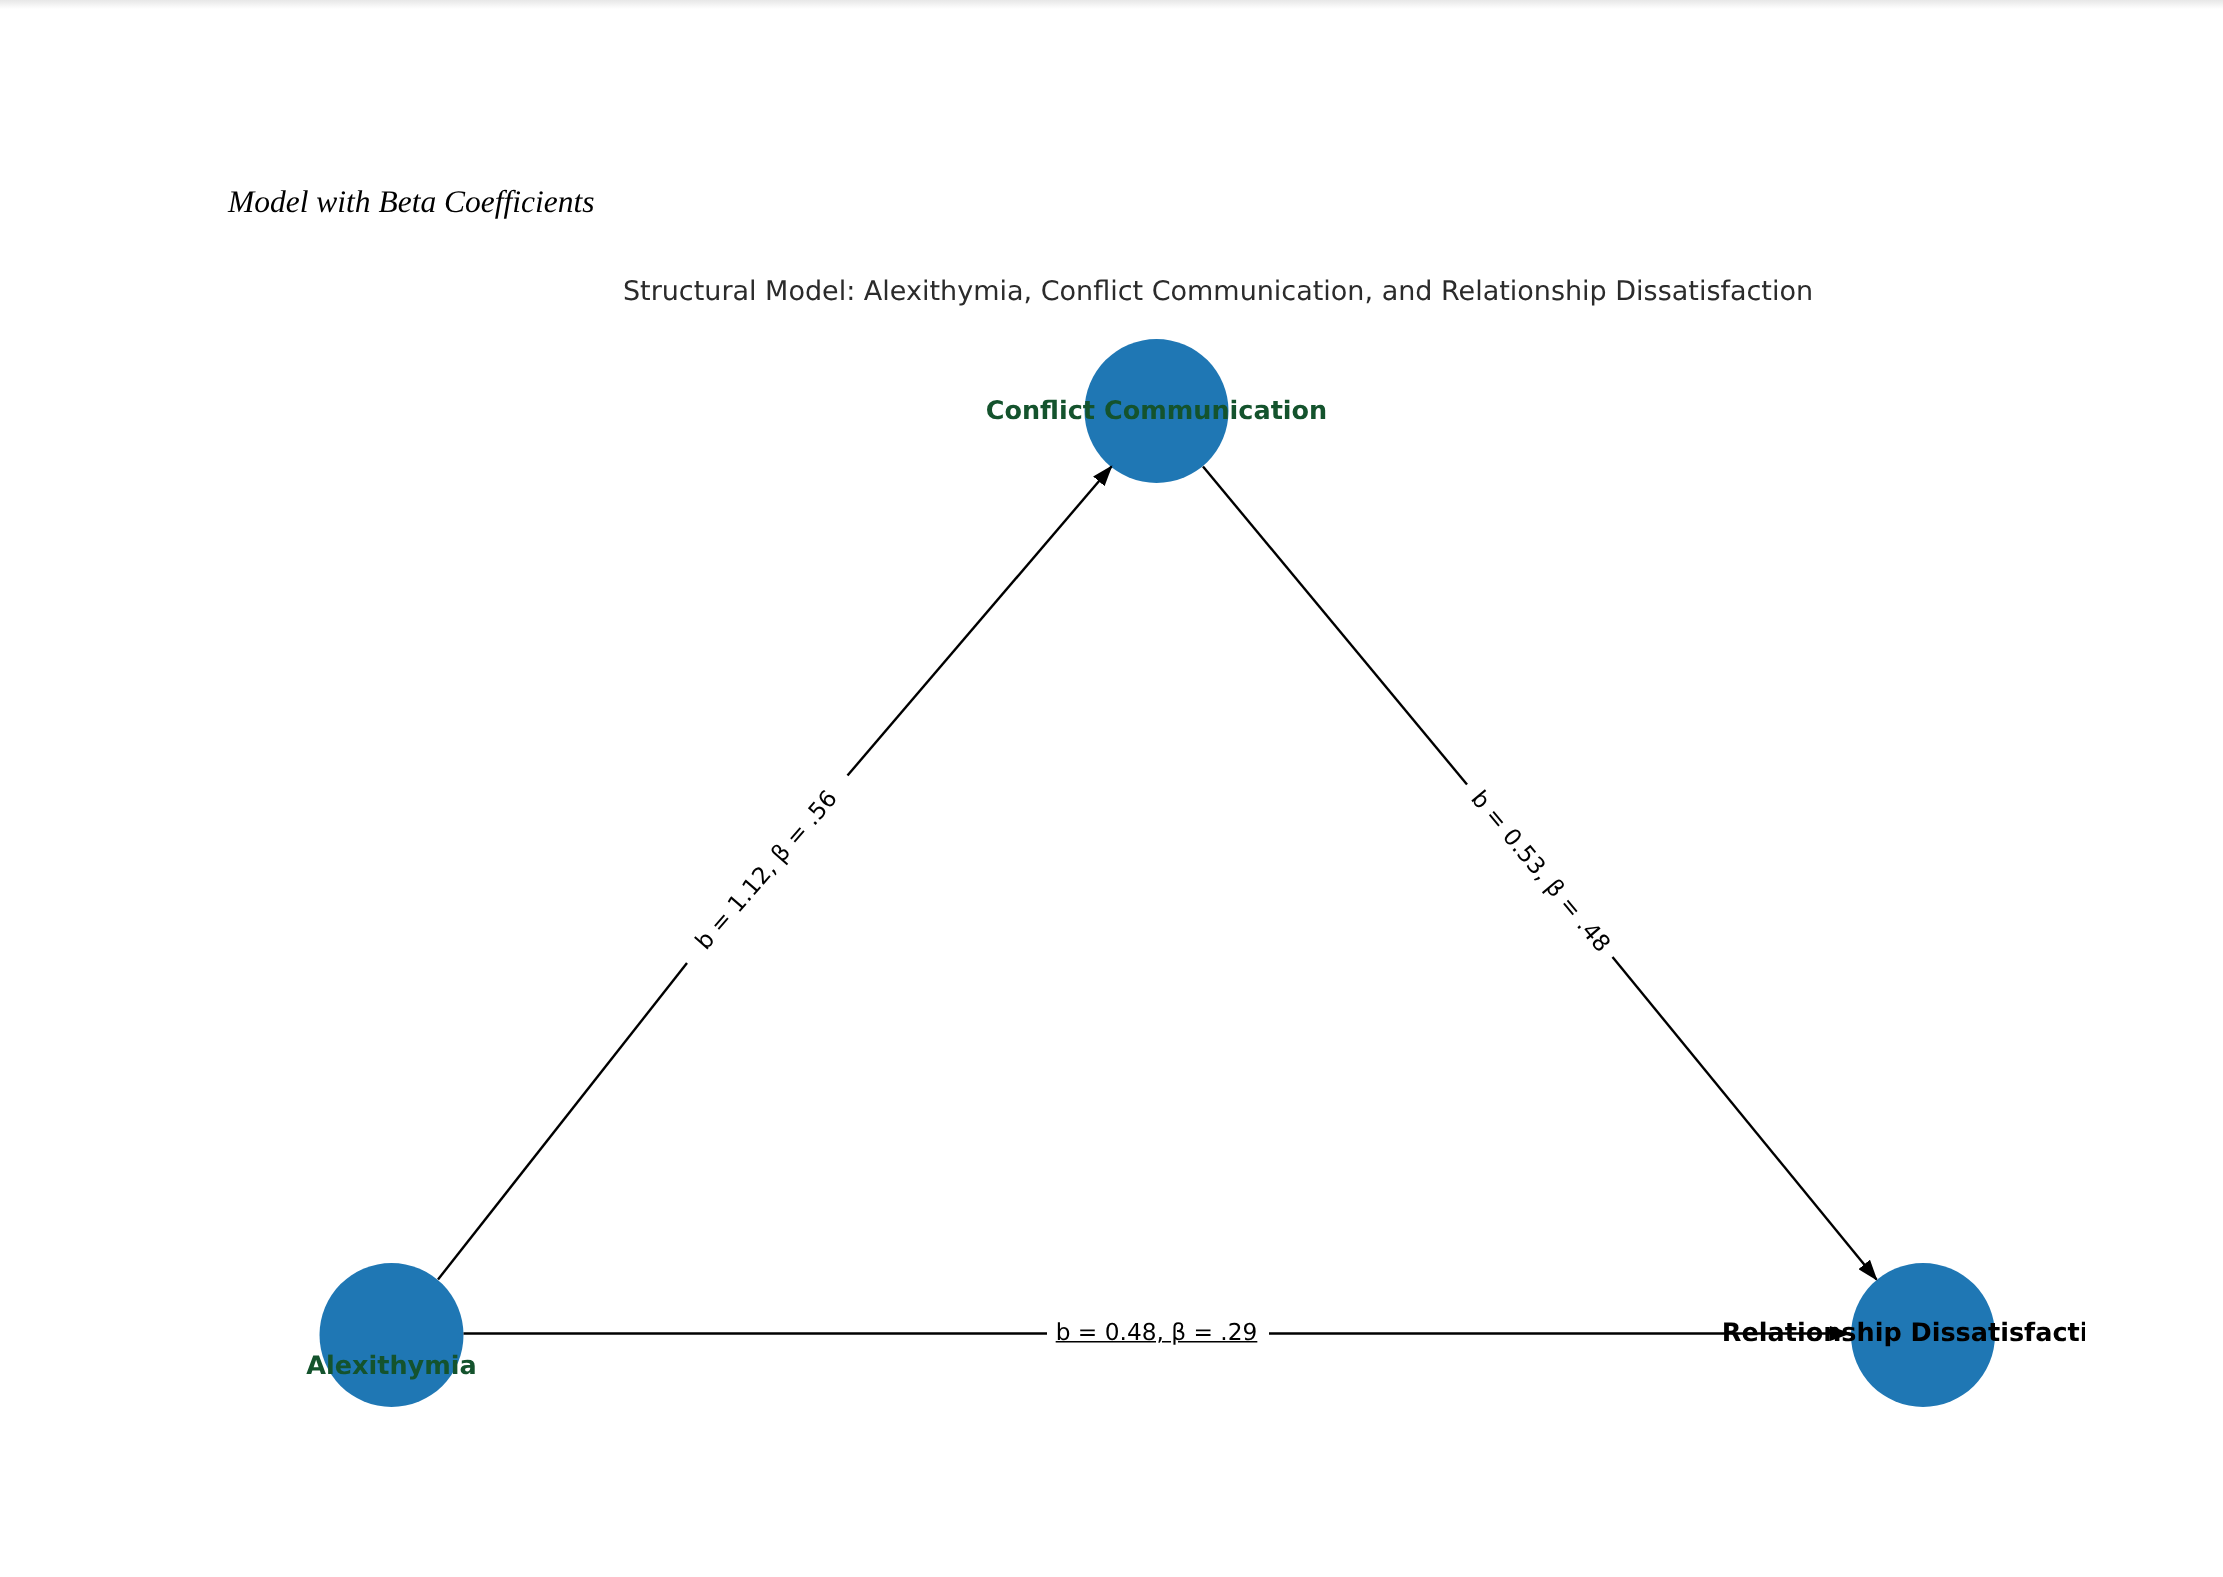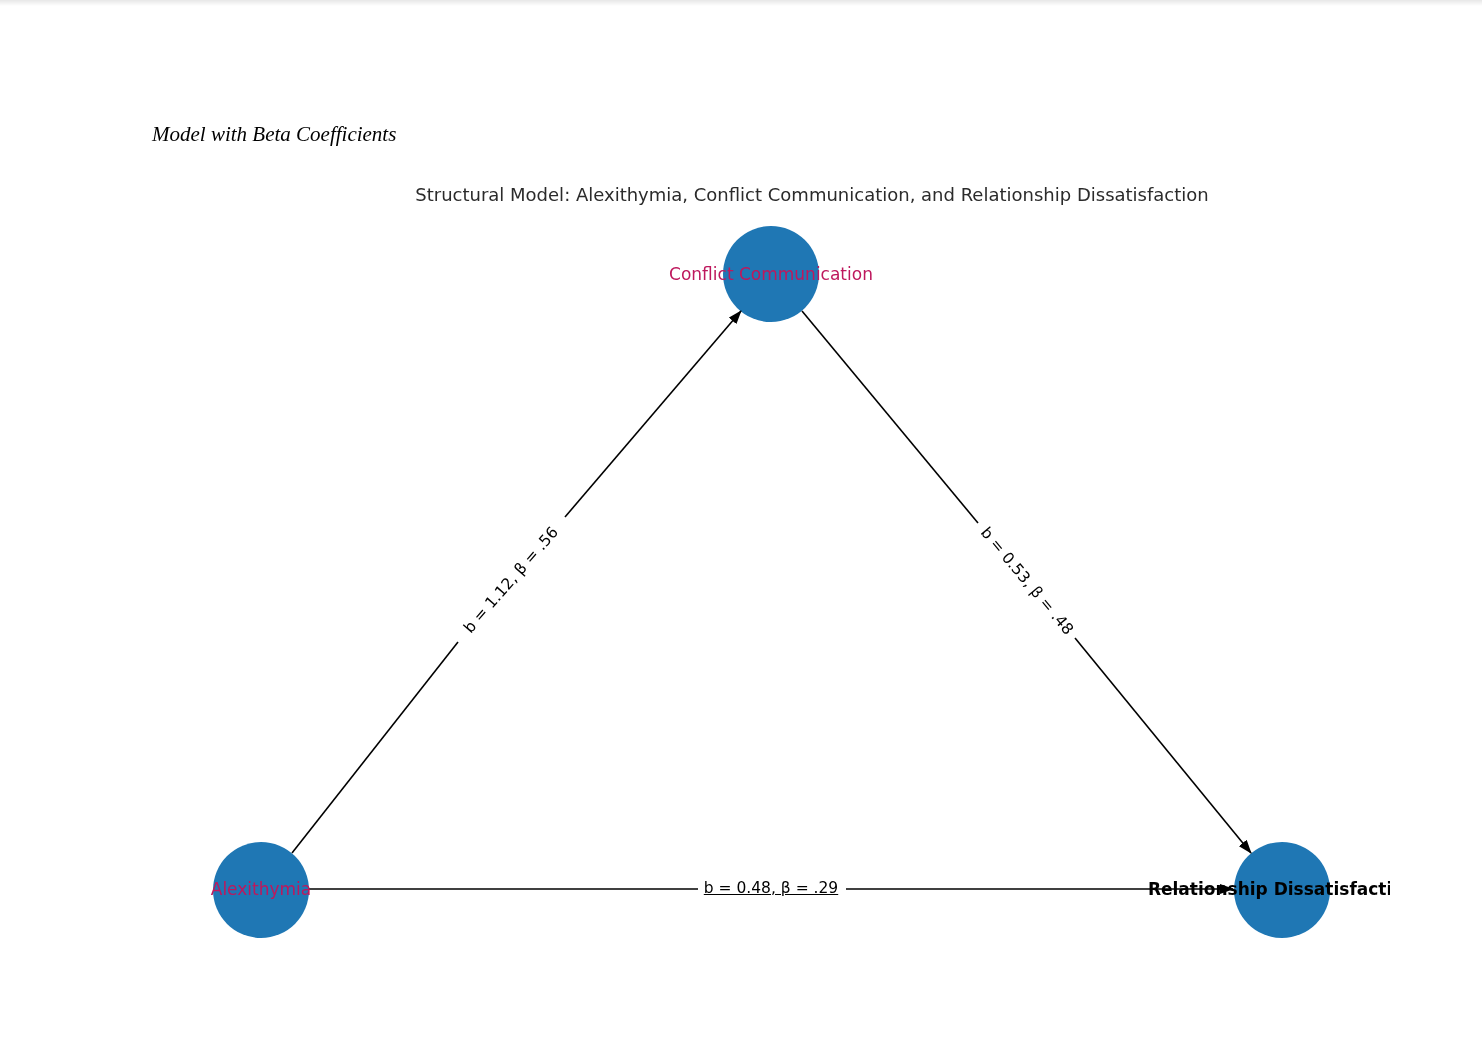--- a/index.html
+++ b/index.html
@@ -56,25 +56,25 @@
     border-radius: 50%;
     background: #1f77b4;
   }
   #node-alexithymia            { left: 213px;  top: 842px; }
   #node-conflict-communication { left: 723px;  top: 226px; }
   #node-relationship-dissatisfaction { left: 1234px; top: 842px; }
   .node-label {
     position: absolute;
     transform: translate(-50%, -50%);
     font-size: 17px;
-    font-weight: normal;
-    color: #be185d;
+    font-weight: bold;
+    color: #14532d;
     white-space: nowrap;
   }
-  #node-label-alexithymia            { left: 261px;  top: 889px; }
+  #node-label-alexithymia            { left: 261px;  top: 911px; }
   #node-label-conflict-communication { left: 771px;  top: 274px; }
   #node-label-rd-clip {
     position: absolute;
     left: 1132px;
     top: 876px;
     width: 258px;
     height: 26px;
     overflow: hidden;
   }
   #node-label-rd-inner {

